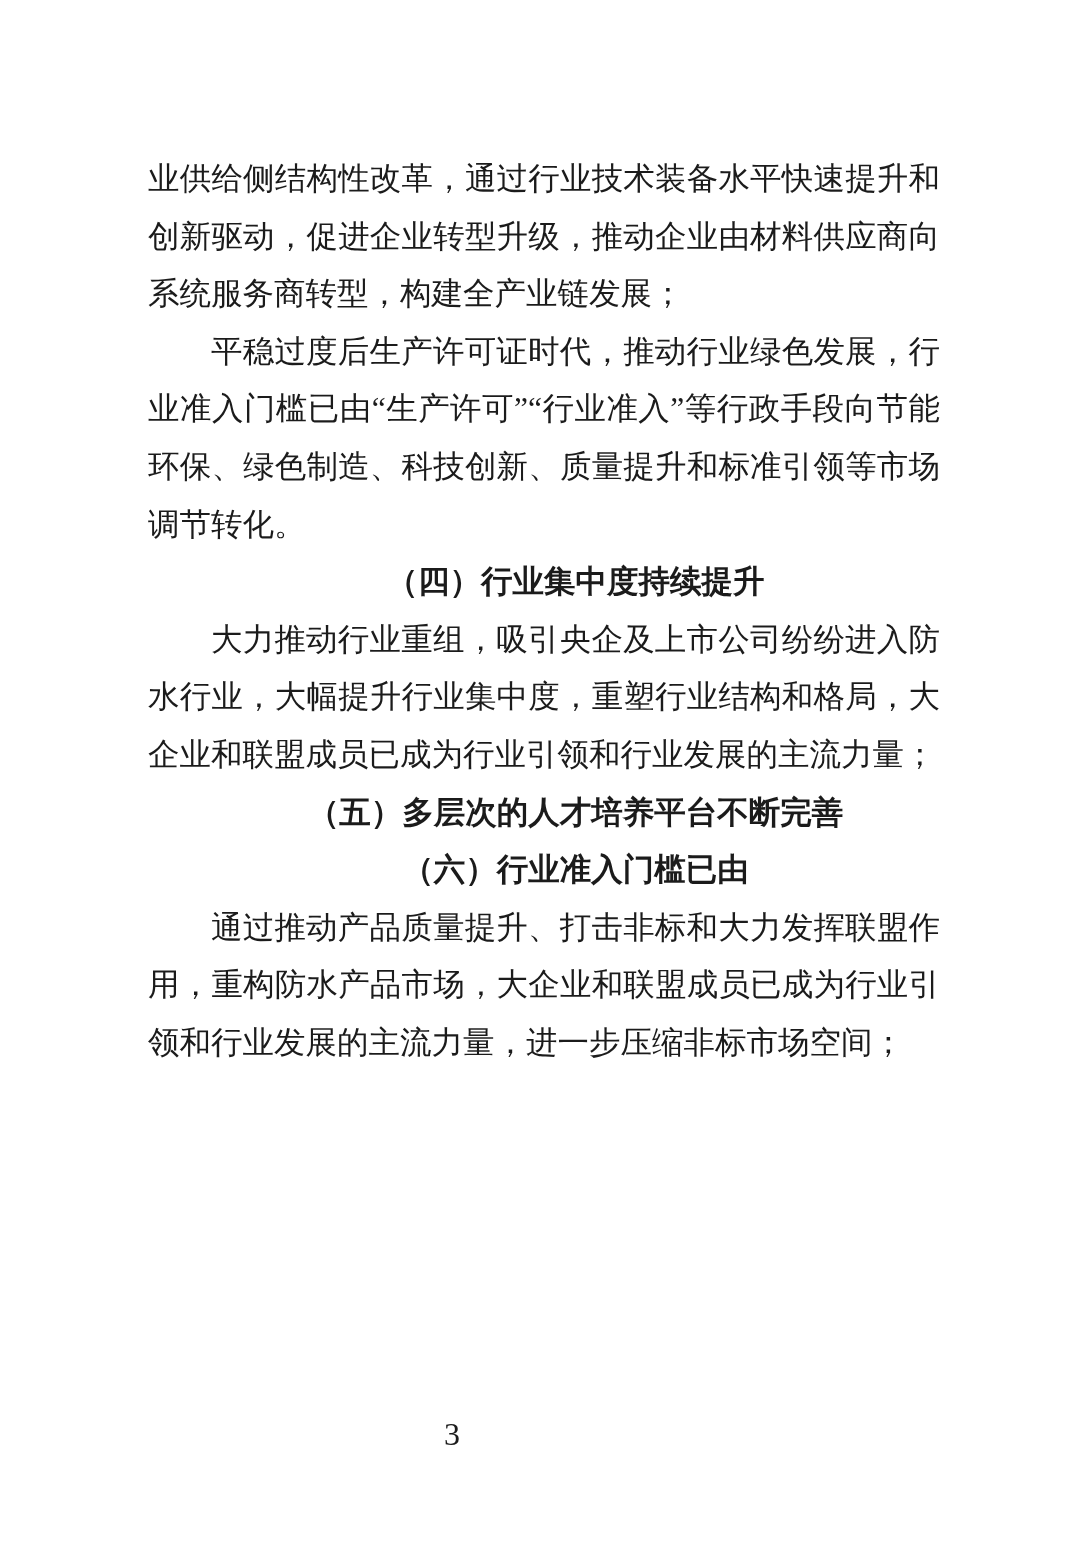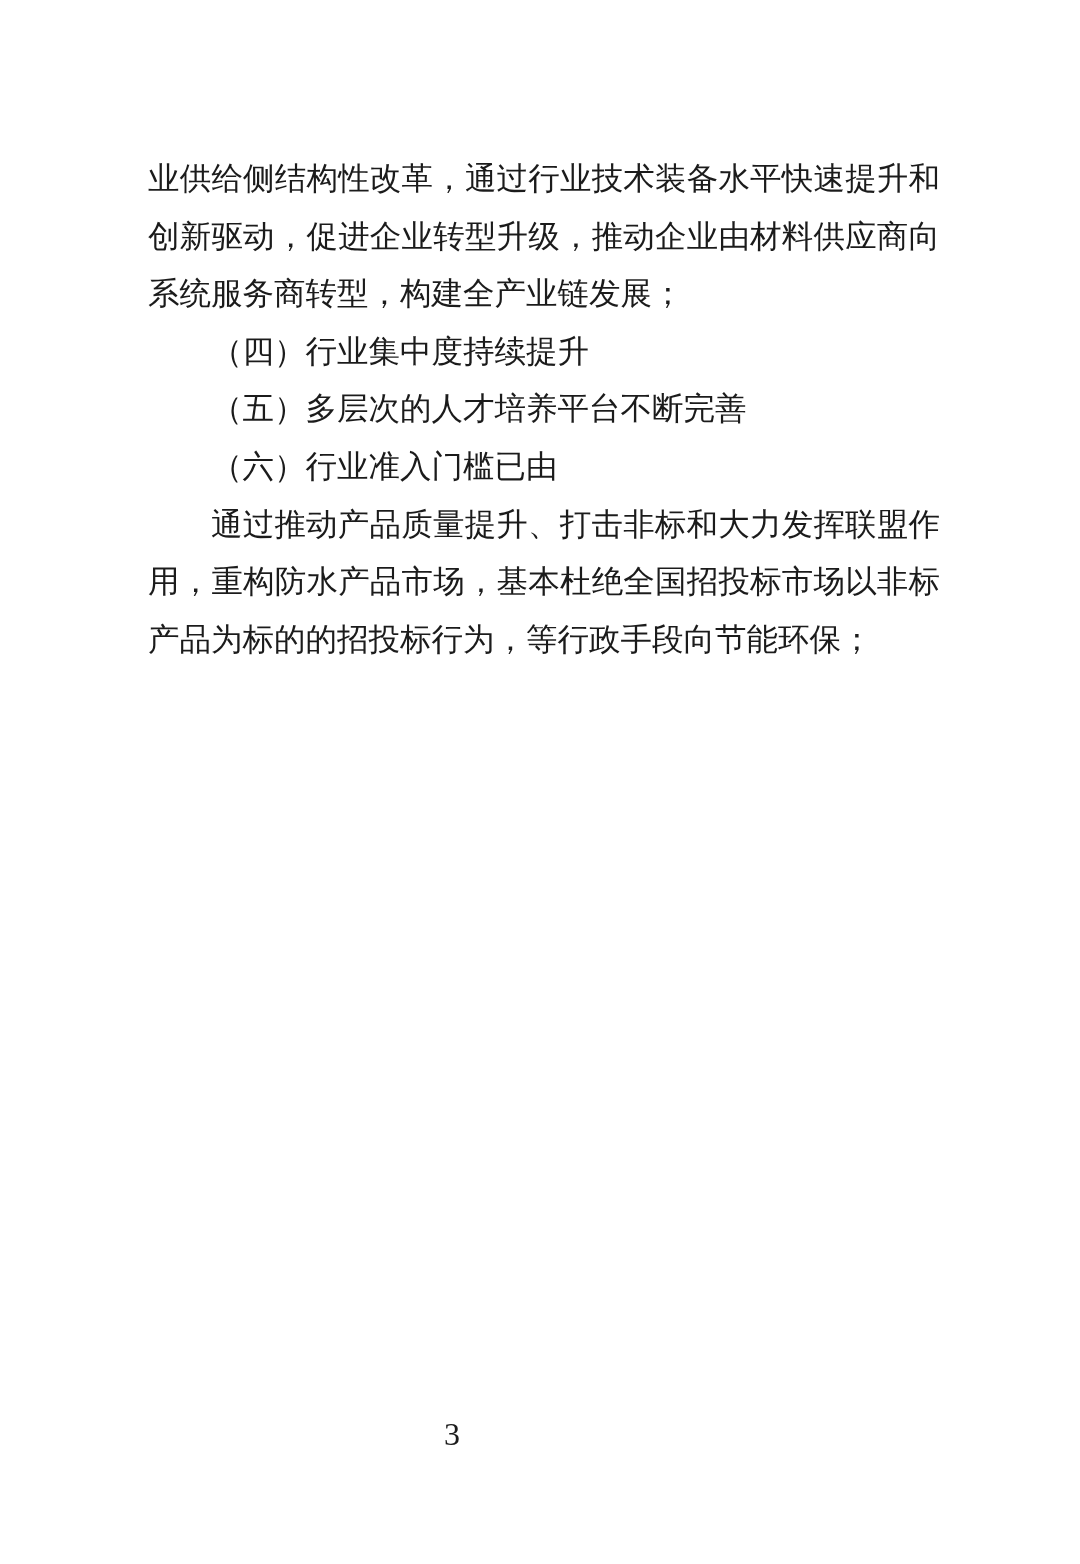--- a/index.html
+++ b/index.html
@@ -34,40 +34,42 @@
     padding: 0;
     font-size: 31.5px;
     line-height: 57.6px;
     text-align: justify;
     letter-spacing: 0;
   }
   p.para.indent {
     text-indent: 2em;
   }
   p.para.heading {
-    font-weight: normal;
-    text-align: left;
+    font-weight: bold;
+    text-align: center;
   }
   .page-number {
     position: absolute;
     left: 0;
     top: 1414px;
     width: 100%;
     text-align: center;
     font-size: 32px;
     line-height: 40px;
     color: #1b1b1b;
   }
 </style>
 </head>
 <body>
 
 <div class="doc-page">
   <div class="content">
 
   <p class="para">业供给侧结构性改革，通过行业技术装备水平快速提升和创新驱动，促进企业转型升级，推动企业由材料供应商向系统服务商转型，构建全产业链发展；</p>
+      <p class="para indent">平稳过度后生产许可证时代，推动行业绿色发展，行业准入门槛已由“生产许可”“行业准入”等行政手段向节能环保、绿色制造、科技创新、质量提升和标准引领等市场调节转化。</p>
       <p class="para indent heading">（四）行业集中度持续提升</p>
+      <p class="para indent">大力推动行业重组，吸引央企及上市公司纷纷进入防水行业，大幅提升行业集中度，重塑行业结构和格局，大企业和联盟成员已成为行业引领和行业发展的主流力量；</p>
       <p class="para indent heading">（五）多层次的人才培养平台不断完善</p>
       <p class="para indent heading">（六）行业准入门槛已由</p>
-      <p class="para indent">通过推动产品质量提升、打击非标和大力发挥联盟作用，重构防水产品市场，基本杜绝全国招投标市场以非标产品为标的的招投标行为，等行政手段向节能环保；</p>
+      <p class="para indent">通过推动产品质量提升、打击非标和大力发挥联盟作用，重构防水产品市场，大企业和联盟成员已成为行业引领和行业发展的主流力量，进一步压缩非标市场空间；</p>
     </div>
   <div class="page-number">3</div>
 </div>
 
 </body></html>

